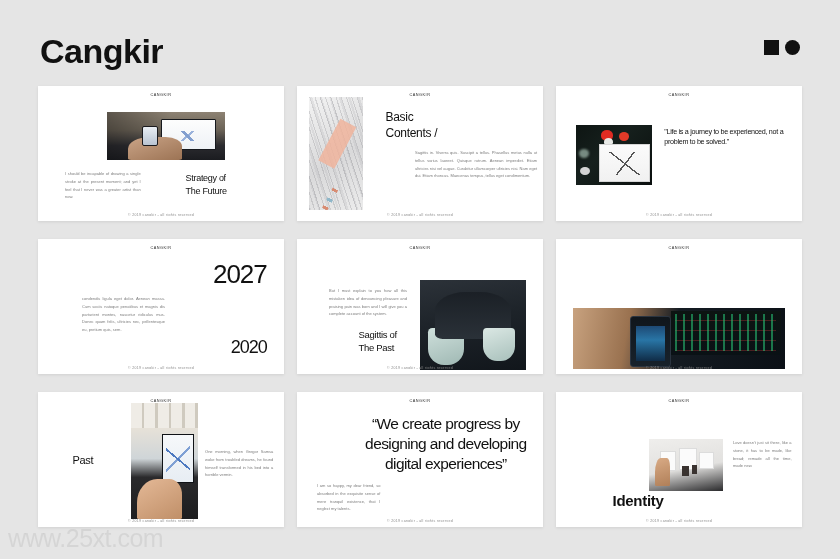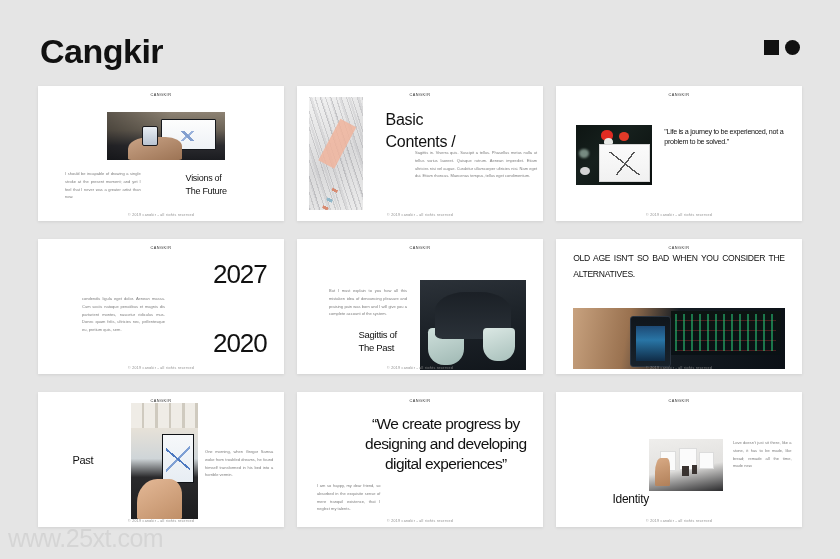--- a/index.html
+++ b/index.html
@@ -231,29 +231,29 @@
     <div class="slide">
       <div class="slide-head">CANGKIR</div>
       <div class="photo ph-office" style="left:28%;top:19%;width:48%;height:36%;">
         <div class="ph-laptop-screen"></div>
         <div class="ph-hand"></div>
         <div class="ph-phone"></div>
       </div>
       <div style="position:absolute;left:11%;top:64%;width:31%;">
         <div class="body-copy" style="width:64%;">I should be incapable of drawing a single stroke at the present moment; and yet I feel that I never was a greater artist than now.</div>
       </div>
-      <div class="headline" style="position:absolute;left:60%;top:64%;font-size:9px;line-height:1.35;white-space:pre-line;">Visions of
+      <div class="headline" style="position:absolute;left:60%;top:64%;font-size:9px;line-height:1.35;white-space:pre-line;">Strategy of
 The Future</div>
       <div class="slide-foot">© 2019 cangkir - all rights reserved</div>
     </div>
 
     <div class="slide">
       <div class="slide-head">CANGKIR</div>
       <div class="photo ph-paper" style="left:5%;top:8%;width:22%;height:84%;"></div>
-      <div class="headline" style="position:absolute;left:36%;top:17%;font-size:16px;line-height:1.35;white-space:pre-line;">Basic
+      <div class="headline" style="position:absolute;left:36%;top:17%;font-size:12px;line-height:1.35;white-space:pre-line;">Basic
 Contents /</div>
       <div style="position:absolute;left:48%;top:48%;width:50%;">
         <div class="body-copy" style="width:64%;">Sagittis in. Viverra quis. Suscipit a tellus. Phasellus metus nulla ut tellus varius laoreet. Quisque rutrum. Aenean imperdiet. Etiam ultricies nisi vel augue. Curabitur ullamcorper ultricies nisi. Nam eget dui. Etiam rhoncus. Maecenas tempus, tellus eget condimentum.</div>
       </div>
       <div class="slide-foot">© 2019 cangkir - all rights reserved</div>
     </div>
 
     <div class="slide">
       <div class="slide-head">CANGKIR</div>
       <div class="photo ph-dark" style="left:8%;top:29%;width:31%;height:44%;">
@@ -264,21 +264,21 @@
         <span class="dot dot-w2"></span>
         <span class="ph-chartcard"></span>
       </div>
       <div class="headline" style="position:absolute;left:44%;top:30%;width:52%;font-size:7.2px;line-height:1.5;">"Life is a journey to be experienced, not a problem to be solved."</div>
       <div class="slide-foot">© 2019 cangkir - all rights reserved</div>
     </div>
 
     <div class="slide">
       <div class="slide-head">CANGKIR</div>
       <div class="headline" style="position:absolute;right:7%;top:16%;font-size:26px;letter-spacing:-1px;line-height:1;">2027</div>
-      <div class="headline" style="position:absolute;right:7%;bottom:13%;font-size:26px;letter-spacing:-1px;line-height:1;margin-top:21px;">2020</div>
+      <div class="headline" style="position:absolute;right:7%;bottom:13%;font-size:18px;letter-spacing:-1px;line-height:1;margin-top:21px;">2020</div>
       <div style="position:absolute;left:18%;top:43%;width:34%;">
         <div class="body-copy" style="width:64%;">condendis ligula eget dolor. Aenean massa. Cum sociis natoque penatibus et magnis dis parturient montes, nascetur ridiculus mus. Donec quam felis, ultricies nec, pellentesque eu, pretium quis, sem.</div>
       </div>
       <div class="slide-foot">© 2019 cangkir - all rights reserved</div>
     </div>
 
     <div class="slide">
       <div class="slide-head">CANGKIR</div>
       <div class="photo ph-cups" style="left:50%;top:30%;width:43%;height:67%;">
         <span class="cups-arm"></span>
@@ -286,21 +286,20 @@
       <div style="position:absolute;left:13%;top:37%;width:32%;">
         <div class="body-copy" style="width:64%;">But I must explain to you how all this mistaken idea of denouncing pleasure and praising pain was born and I will give you a complete account of the system.</div>
       </div>
       <div class="headline" style="position:absolute;left:25%;top:66%;font-size:9.5px;line-height:1.4;white-space:pre-line;">Sagittis of
 The Past</div>
       <div class="slide-foot">© 2019 cangkir - all rights reserved</div>
     </div>
 
     <div class="slide">
       <div class="slide-head">CANGKIR</div>
-      <div class="headline" style="position:absolute;left:7%;top:9%;width:86%;font-size:8.6px;line-height:1.85;text-align:justify;text-align-last:left;">OLD AGE ISN'T SO BAD WHEN YOU CONSIDER THE ALTERNATIVES.</div>
       <div class="photo ph-trading" style="left:7%;top:51%;width:86%;height:45%;">
         <span class="tr-mon"></span>
         <span class="tr-phone"></span>
       </div>
       <div class="slide-foot">© 2019 cangkir - all rights reserved</div>
     </div>
 
     <div class="slide">
       <div class="slide-head">CANGKIR</div>
       <div class="photo ph-desk" style="left:38%;top:8%;width:27%;height:86%;">
@@ -330,20 +329,20 @@
         <span class="sheet s1"></span>
         <span class="sheet s2"></span>
         <span class="sheet s3"></span>
         <span class="pic p1"></span>
         <span class="pic p2"></span>
         <span class="bhand"></span>
       </div>
       <div style="position:absolute;left:72%;top:36%;width:24%;">
         <div class="body-copy" style="width:64%;">Love doesn't just sit there, like a stone, it has to be made, like bread; remade all the time, made new.</div>
       </div>
-      <div class="headline" style="position:absolute;left:23%;top:74%;font-size:12px;">Identity</div>
+      <div class="headline" style="position:absolute;left:23%;top:74%;font-size:15px;font-weight:bold;">Identity</div>
       <div class="slide-foot">© 2019 cangkir - all rights reserved</div>
     </div>
 
   </div>
 
   <div class="watermark">www.25xt.com</div>
 </div>
 
 </body></html>

